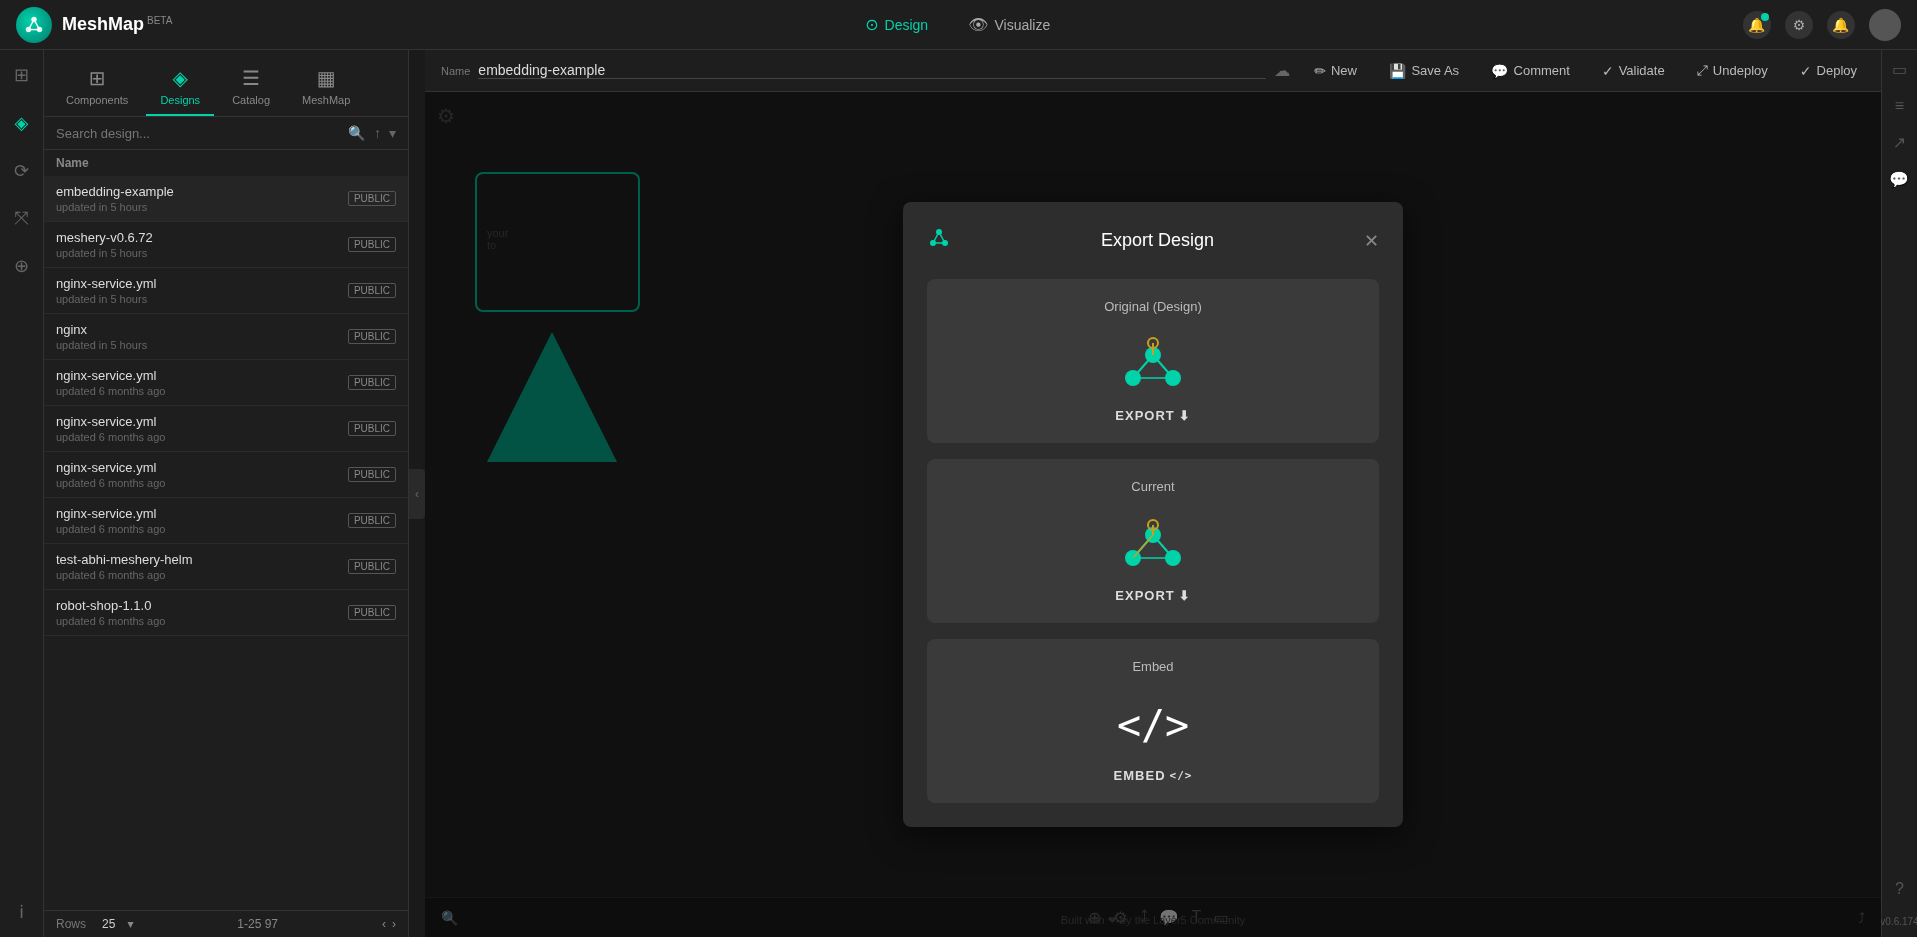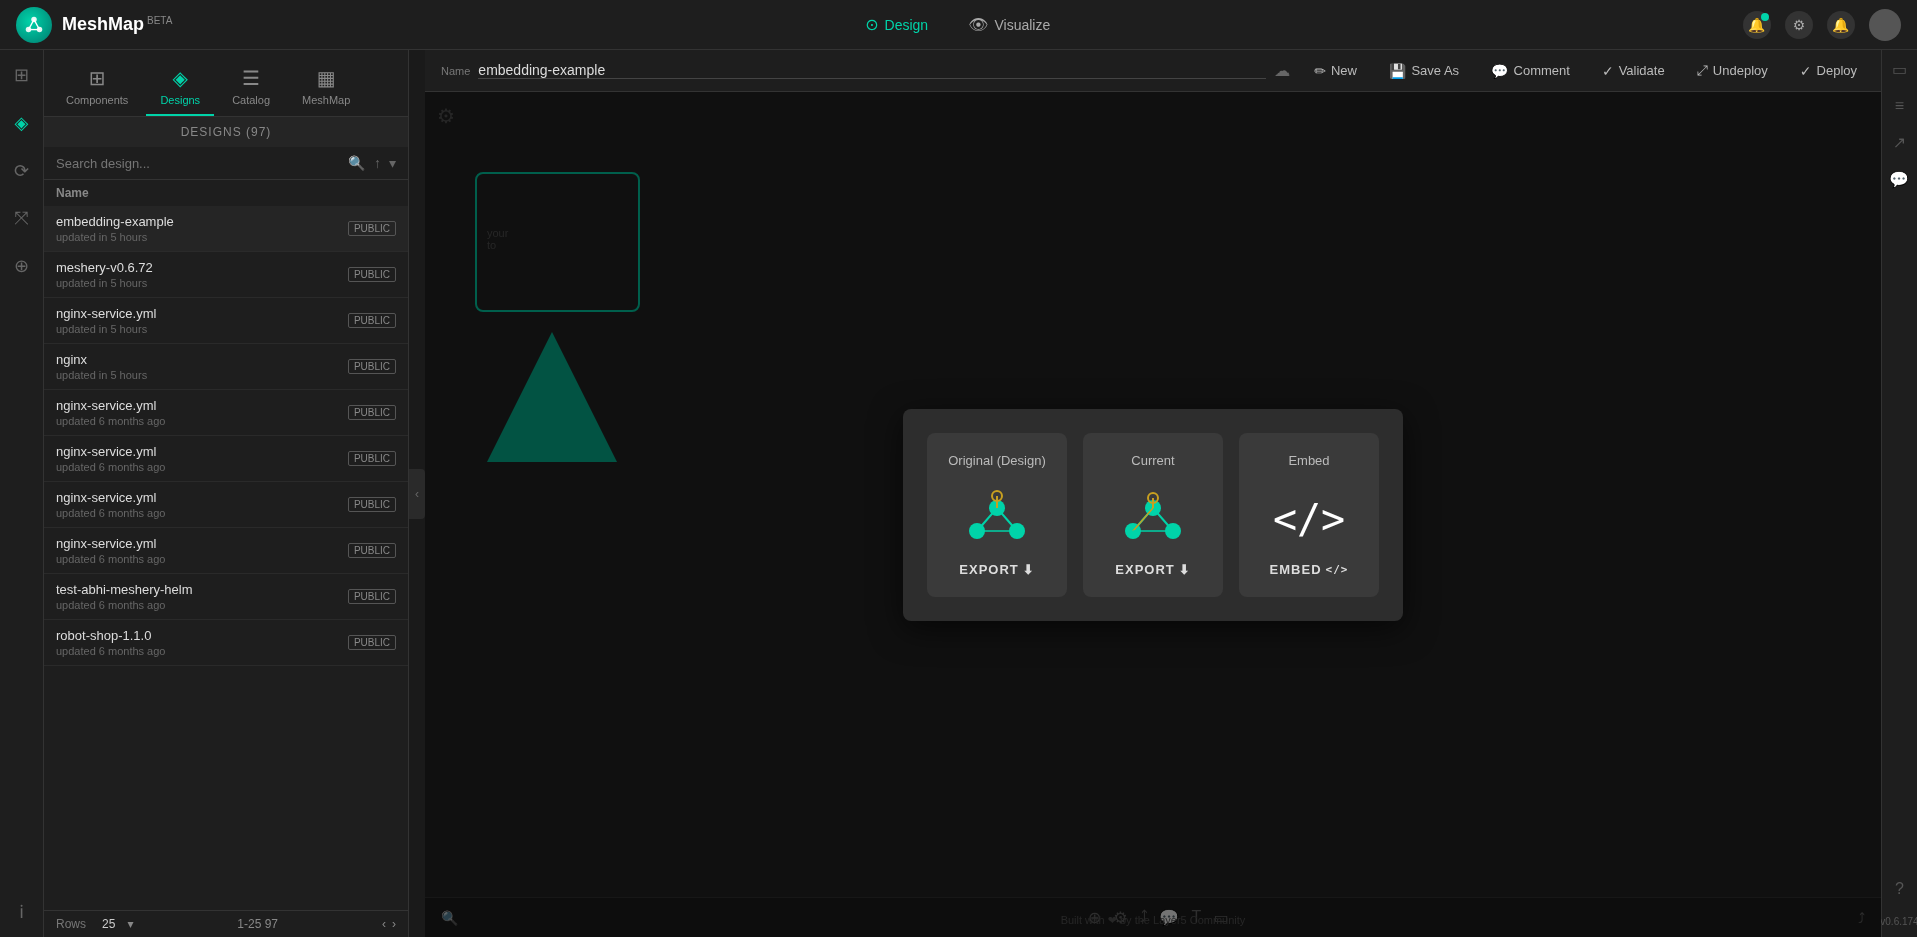--- a/index.html
+++ b/index.html
@@ -330,20 +330,21 @@
       font-size: 18px; color: #fff; font-weight: 500;
       text-align: center; flex: 1;
     }
     .modal-icon { font-size: 20px; color: #00d3a9; }
     .modal-close {
       color: #888; font-size: 18px; cursor: pointer;
     }
     .modal-options {
       display: flex; gap: 16px;
       justify-content: center;
+      flex-direction: column;
     }
     .modal-option {
       display: flex; flex-direction: column;
       align-items: center; gap: 8px;
       background: #3a3a3a;
       border-radius: 8px;
       padding: 20px 16px;
       cursor: pointer;
       flex: 1;
     }
@@ -439,23 +440,20 @@
       <div class="panel-tab">
         <span class="panel-tab-icon">☰</span>
         <span>Catalog</span>
       </div>
       <div class="panel-tab">
         <span class="panel-tab-icon">▦</span>
         <span>MeshMap</span>
       </div>
     </div>
 
-    <div class="designs-header">
-      <span>DESIGNS (97)</span>
-    </div>
 
     <div class="search-bar">
       <input class="search-input" type="text" placeholder="Search design..." style="">
       <div class="search-icons">
         <span>🔍</span>
         <span>↑</span>
         <span>▾</span>
       </div>
     </div>
 
@@ -593,20 +591,34 @@
 
       <div style="position:absolute;top:80px;left:50px;">
         <div style="width:165px;height:140px;border:2px solid #00d3a9;border-radius:8px;position:absolute;top:0;left:0;"></div>
         <div style="position:absolute;top:55px;left:12px;color:#555;font-size:11px;">your to</div>
 
         <div style="position:absolute;top:160px;left:12px;width:0;height:0;border-left:65px solid transparent;border-right:65px solid transparent;border-bottom:130px solid #00d3a9;opacity:0.85;"></div>
       </div>
 
       <div class="modal-overlay">
         <div class="modal">
+          <div class="modal-header">
+            <span class="modal-icon">
+              <svg width="24" height="24" viewBox="0 0 24 24">
+                <circle cx="12" cy="6" r="3" fill="#00d3a9"></circle>
+                <circle cx="6" cy="17" r="3" fill="#00d3a9"></circle>
+                <circle cx="18" cy="17" r="3" fill="#00d3a9"></circle>
+                <line x1="12" y1="6" x2="6" y2="17" stroke="#00d3a9" stroke-width="1.5"></line>
+                <line x1="12" y1="6" x2="18" y2="17" stroke="#00d3a9" stroke-width="1.5"></line>
+                <line x1="6" y1="17" x2="18" y2="17" stroke="#00d3a9" stroke-width="1.5"></line>
+              </svg>
+            </span>
+            <span class="modal-title">Export Design</span>
+            <span class="modal-close">✕</span>
+          </div>
 
           <div class="modal-options">
 
             <div class="modal-option">
               <span class="modal-option-label">Original (Design)</span>
               <div class="modal-option-icon">
                 <svg width="80" height="65" viewBox="0 0 80 65">
                   <circle cx="20" cy="45" r="8" fill="#00d3a9"></circle>
                   <circle cx="40" cy="22" r="8" fill="#00d3a9"></circle>
                   <circle cx="60" cy="45" r="8" fill="#00d3a9"></circle>

